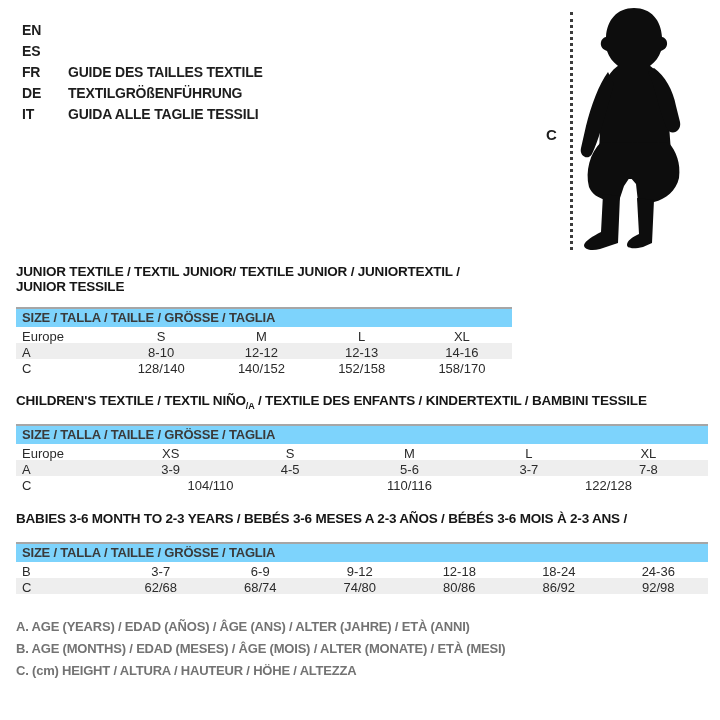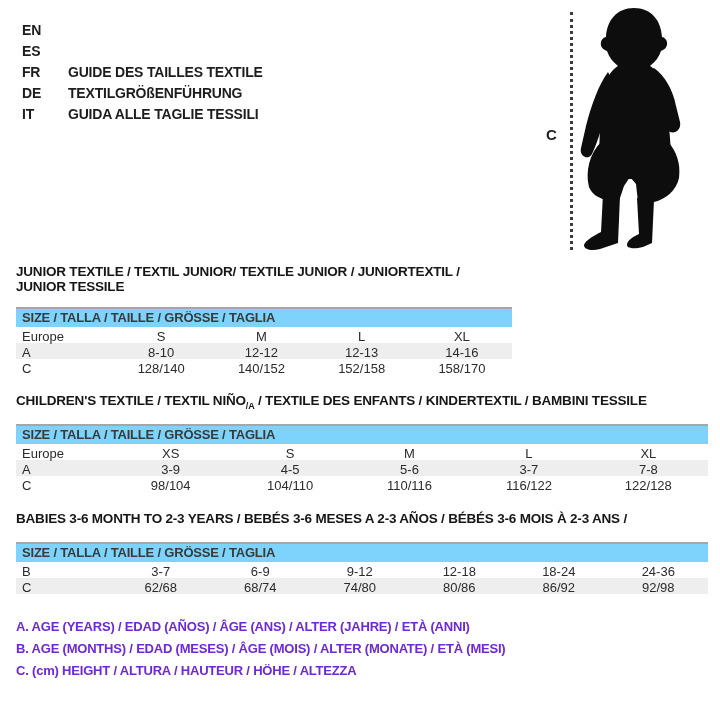--- a/index.html
+++ b/index.html
@@ -38,21 +38,21 @@
           height:20px; line-height:18px; padding-left:6px;
           font-size:13px; font-weight:600; color:#3a3a3a; letter-spacing:-0.2px; }
   .trow { display:flex; height:16px; line-height:20px; font-size:13px; color:#2b2b2b; }
   .trow.shaded { background:#eeeeee; }
   .tlabel { width:95px; padding-left:6px; }
   .tcell { flex:1; text-align:center; }
 
   
   .notes { margin-top:22px; padding-left:16px; }
   .note-line { font-size:13px; font-weight:700; line-height:22px;
-               letter-spacing:-0.2px; color:#6d28d9; }
+               letter-spacing:-0.2px; color:#737373; }
 </style>
 </head>
 <body>
 
 <div class="page">
 
   <div class="top">
     <div class="lang-list">
       <div class="lang-row">
         <span class="lang-code">EN</span>
@@ -144,24 +144,22 @@
           <div class="trow shaded">
             <div class="tlabel">A</div>
             <div class="tcell">3-9</div>
             <div class="tcell">4-5</div>
             <div class="tcell">5-6</div>
             <div class="tcell">3-7</div>
             <div class="tcell">7-8</div>
           </div>
           <div class="trow">
             <div class="tlabel">C</div>
-            <div class="tcell">98/104</div>
             <div class="tcell">104/110</div>
             <div class="tcell">110/116</div>
-            <div class="tcell">116/122</div>
             <div class="tcell">122/128</div>
           </div>
         </div>
     </div>
 
     <div class="size-table t3">
       <div class="tbl-title">
         <span class="tline">BABIES 3-6 MONTH TO 2-3 YEARS / BEBÉS 3-6 MESES A 2-3 AÑOS / BÉBÉS 3-6 MOIS À 2-3 ANS /</span>
       </div>
       <div class="band">SIZE / TALLA / TAILLE / GRÖSSE / TAGLIA</div>

